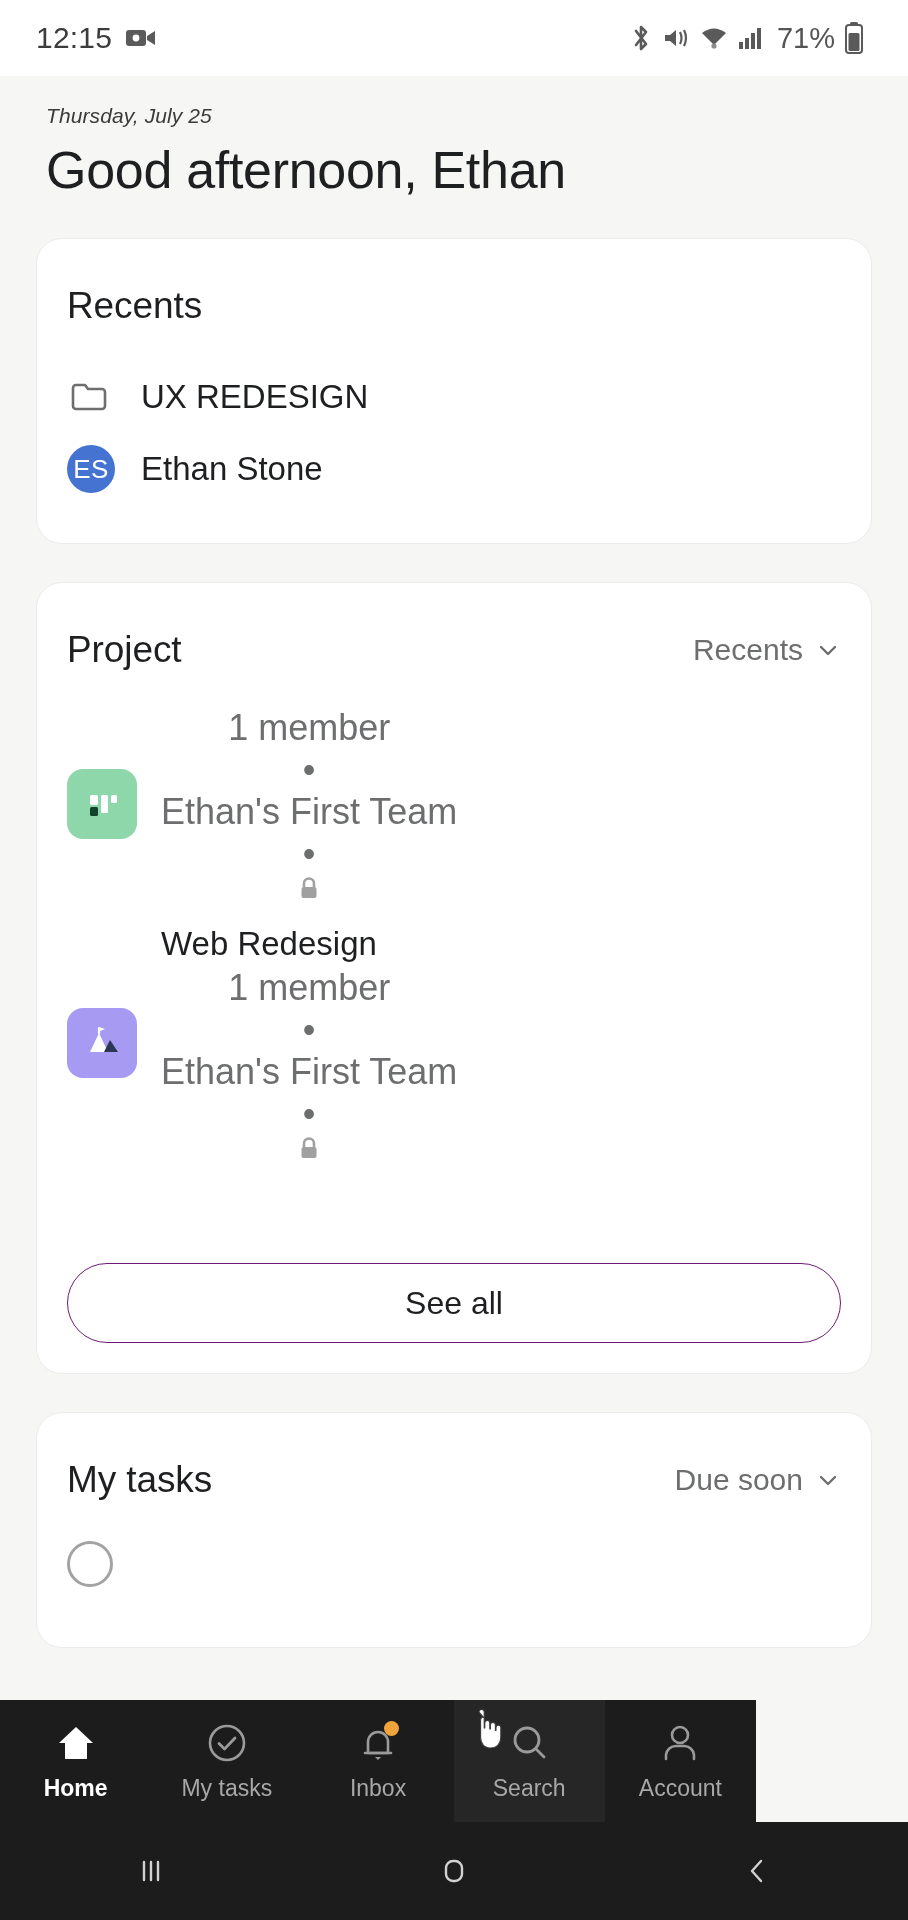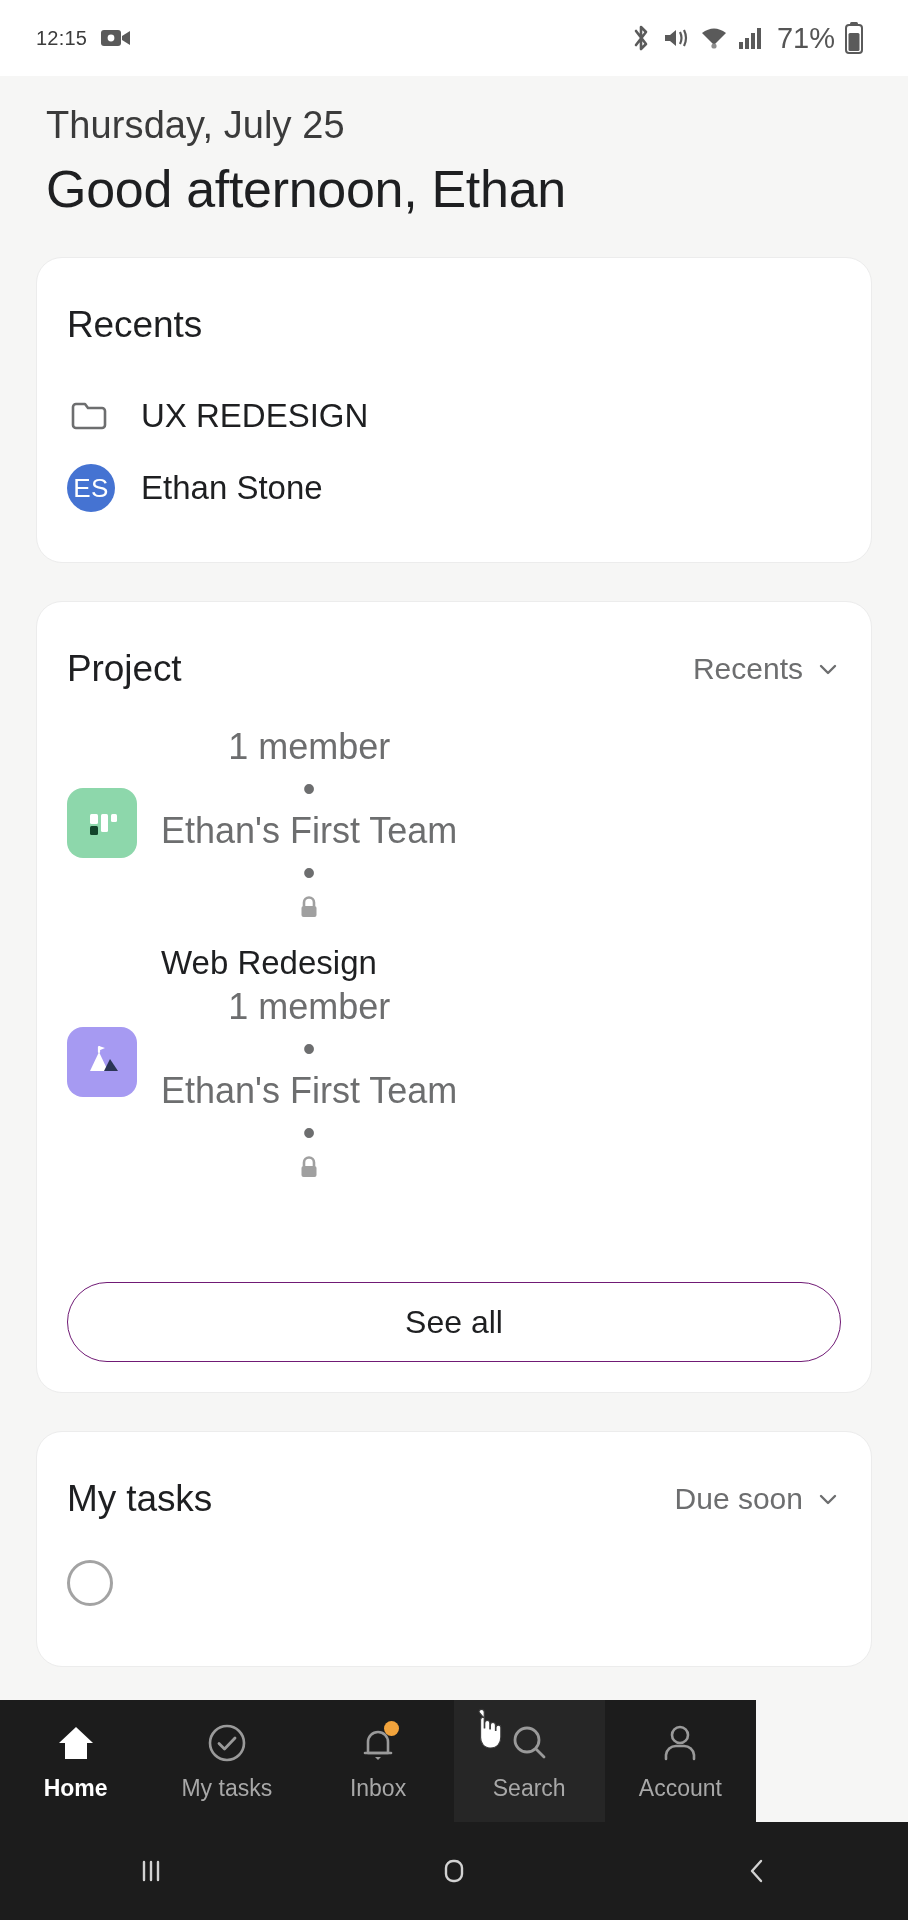--- a/index.html
+++ b/index.html
@@ -25,21 +25,21 @@
   .status-bar {
     height: 76px;
     background: #ffffff;
     display: flex;
     align-items: center;
     padding: 0 36px;
     flex: none;
   }
   .sb-left { display: flex; align-items: center; gap: 14px; }
   .sb-time {
-    font-size: 20px;
+    font-size: 30px;
     color: #3c3c3c;
     letter-spacing: 0.2px;
   }
   .sb-right {
     margin-left: auto;
     display: flex;
     align-items: center;
     gap: 9px;
     padding-right: 8px;
   }
@@ -53,23 +53,24 @@
   
   .content {
     flex: 1 1 auto;
     overflow: hidden;
     background: #f6f6f5;
     padding: 0 36px;
   }
 
   .greeting-wrap { padding: 28px 10px 0 10px; }
   .greet-date {
-    font-size: 38px;
+    font-size: 21px;
     color: #3b3b3b;
     letter-spacing: 0.1px;
+    font-style: italic;
   }
   .greet-title {
     font-size: 52px;
     color: #1e1f21;
     margin-top: 12px;
     letter-spacing: -0.3px;
   }
 
   
   .card {

